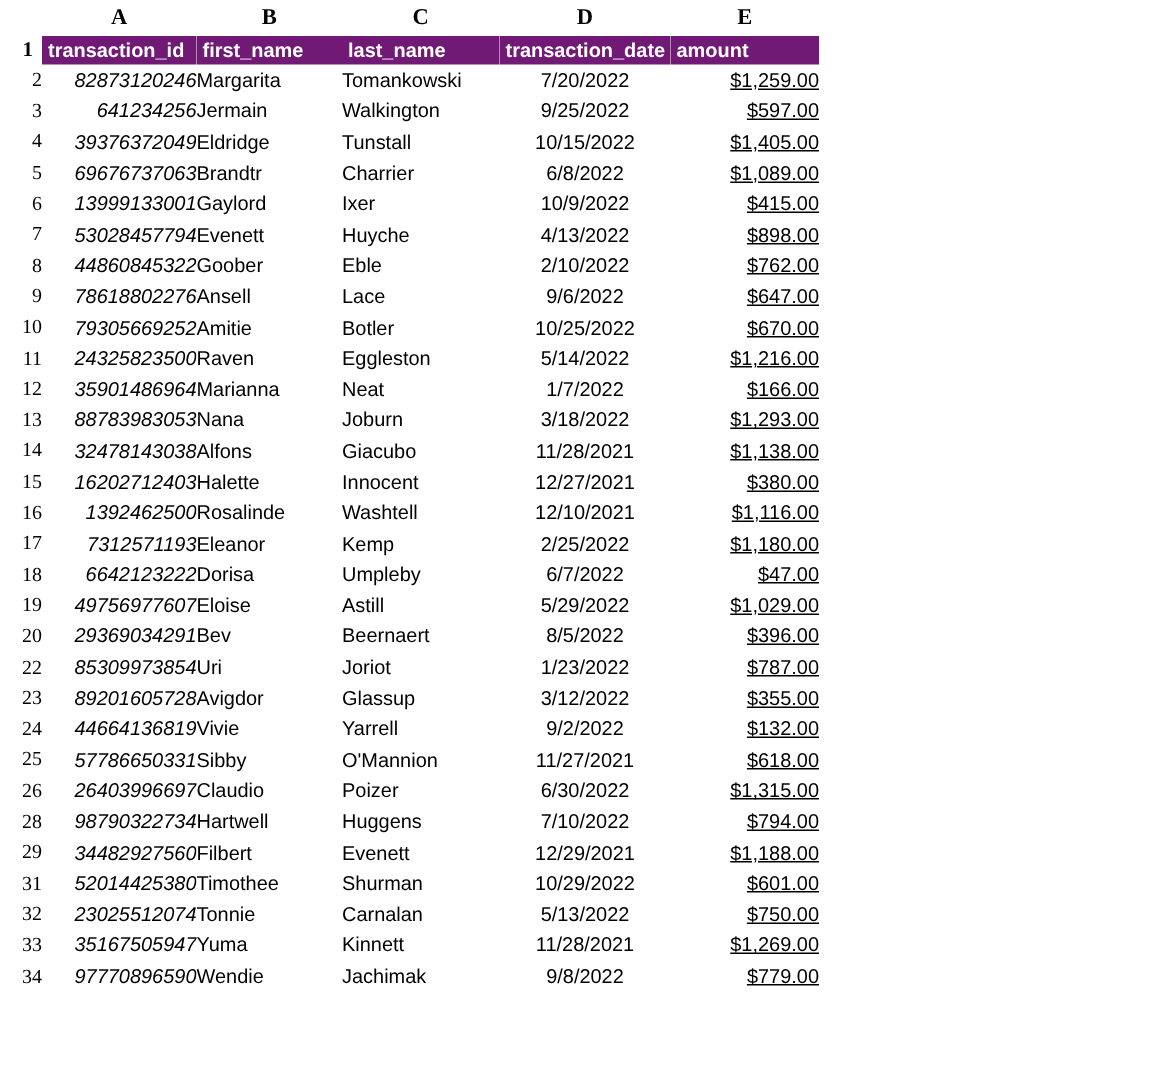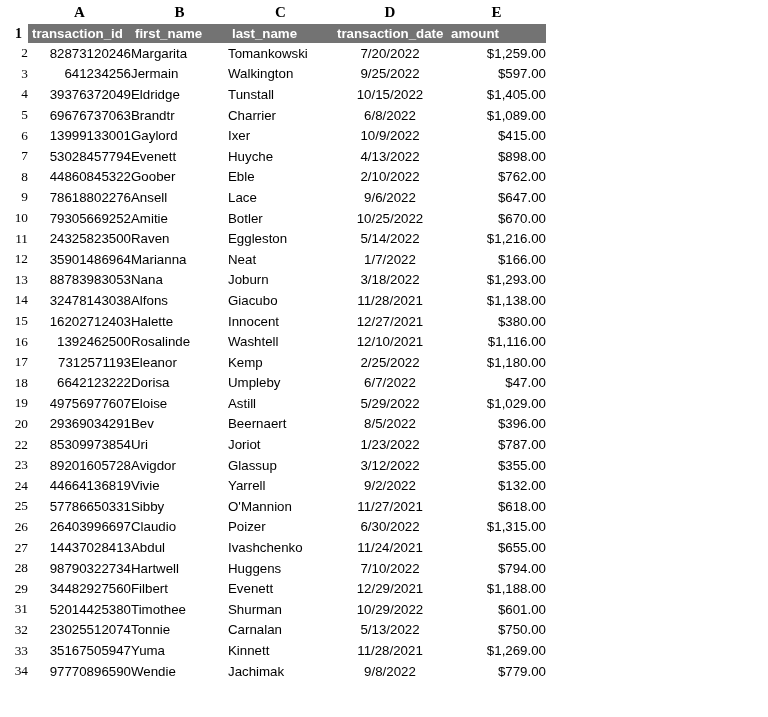--- a/index.html
+++ b/index.html
@@ -48,21 +48,21 @@
     font-weight: bold;
     font-size: 15px;
     color: #000000;
     text-align: center;
     vertical-align: middle;
   }
 
   
   tr.fieldhdr td {
     height: 19px;
-    background: #737373;
+    background: #701a75;
     color: #ffffff;
     font-weight: bold;
     font-size: 13.3px;
     text-align: left;
     vertical-align: middle;
     padding-left: 4px;
   }
   tr.fieldhdr td.gutter {
     background: #ffffff;
     color: #000000;
@@ -85,32 +85,34 @@
     font-family: "Liberation Serif", serif;
     font-weight: bold;
     font-size: 14px;
     text-align: right;
     padding-right: 6px;
     color: #000000;
   }
   td.num-right {
     text-align: right;
     padding-right: 3px;
+    font-style: italic;
   }
   td.text-left {
     text-align: left;
     padding-left: 4px;
   }
   td.date-right {
     text-align: center;
     padding-right: 3px;
   }
   td.amt-right {
     text-align: right;
     padding-right: 0px;
+    text-decoration: underline;
   }
 </style>
 </head>
 <body>
 
 <div id="sheet">
   <table class="grid">
     <colgroup>
       <col class="col-gutter">
       <col class="col-a">
@@ -322,28 +324,20 @@
         </tr>
         <tr class="datarow">
           <td class="gutter">26</td>
           <td class="num-right">26403996697</td>
           <td class="text-left">Claudio</td>
           <td class="text-left">Poizer</td>
           <td class="date-right">6/30/2022</td>
           <td class="amt-right">$1,315.00</td>
         </tr>
         <tr class="datarow">
-          <td class="gutter">27</td>
-          <td class="num-right">14437028413</td>
-          <td class="text-left">Abdul</td>
-          <td class="text-left">Ivashchenko</td>
-          <td class="date-right">11/24/2021</td>
-          <td class="amt-right">$655.00</td>
-        </tr>
-        <tr class="datarow">
           <td class="gutter">28</td>
           <td class="num-right">98790322734</td>
           <td class="text-left">Hartwell</td>
           <td class="text-left">Huggens</td>
           <td class="date-right">7/10/2022</td>
           <td class="amt-right">$794.00</td>
         </tr>
         <tr class="datarow">
           <td class="gutter">29</td>
           <td class="num-right">34482927560</td>

